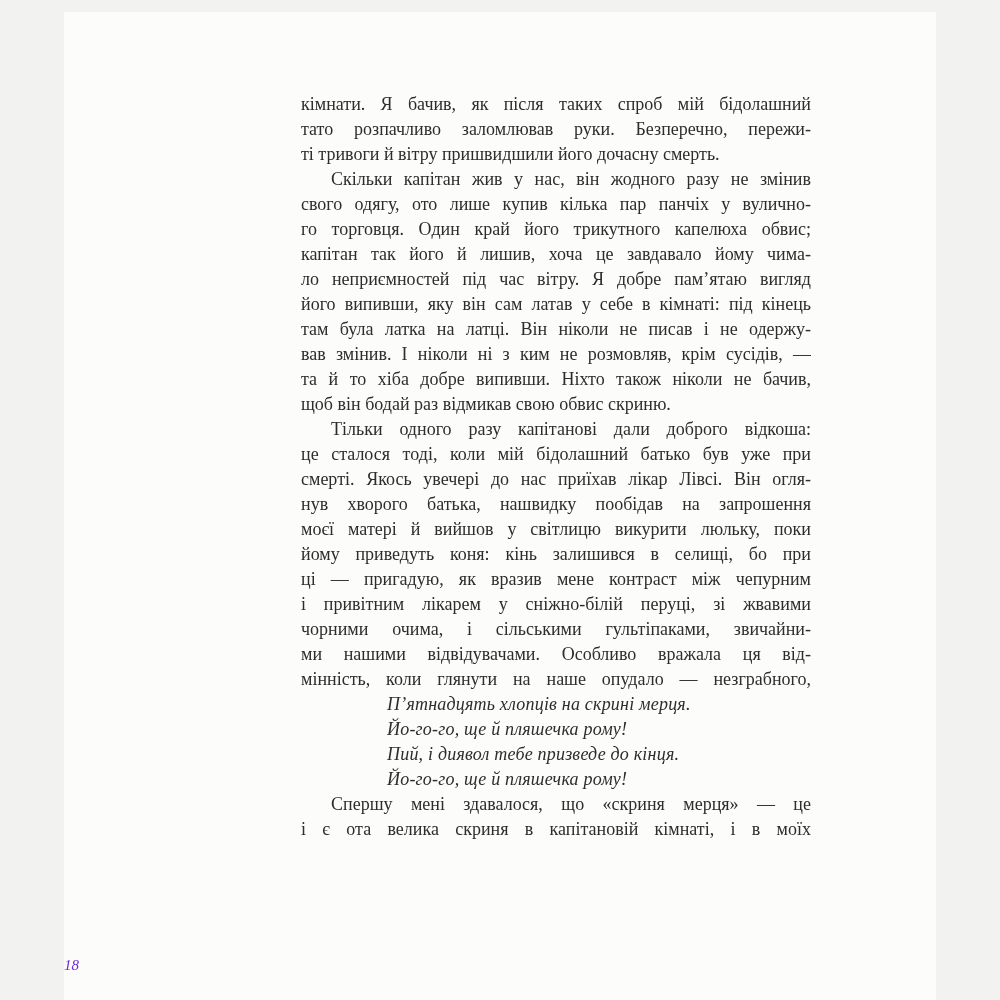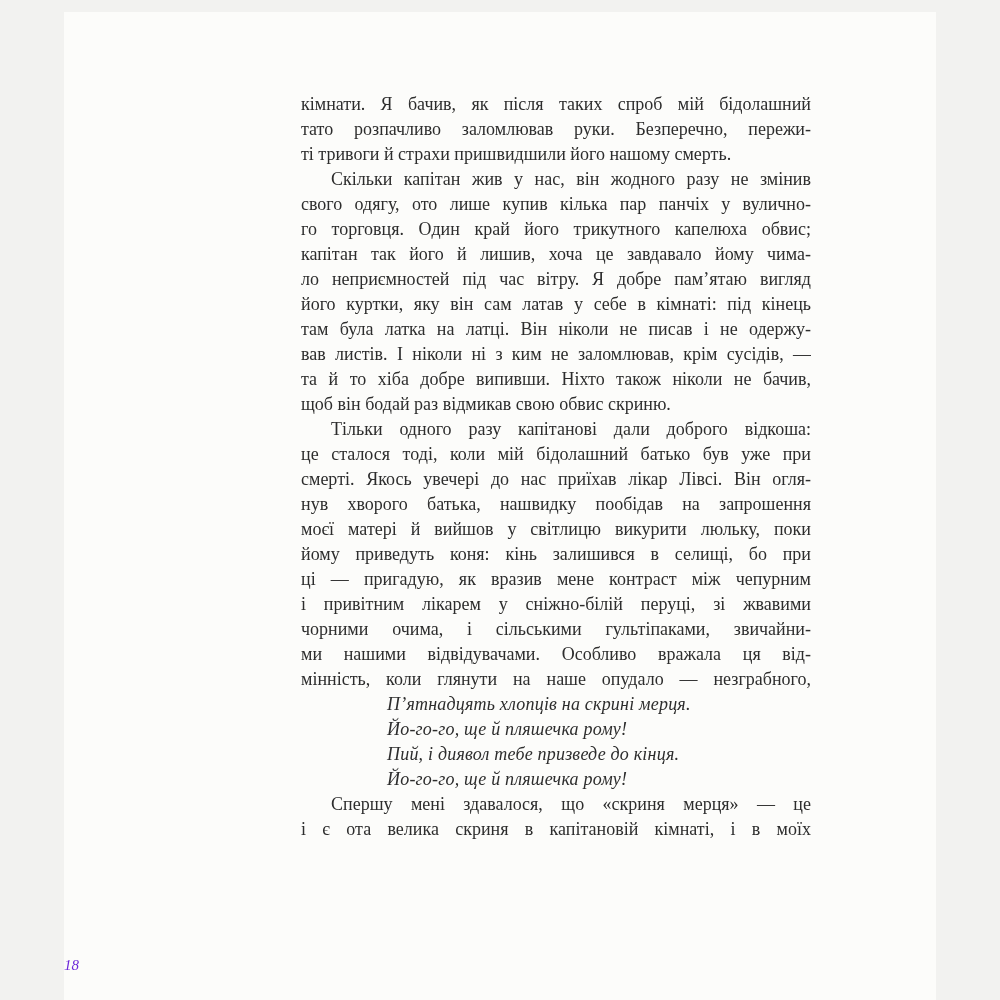--- a/index.html
+++ b/index.html
@@ -61,31 +61,31 @@
   }
 </style>
 </head>
 <body>
 
 <div class="page">
   <div class="text-block" id="text-block">
       <div class="paragraph">
         <div class="line">кімнати. Я бачив, як після таких спроб мій бідолашний</div>
         <div class="line">тато розпачливо заломлював руки. Безперечно, пережи-</div>
-        <div class="line no-just">ті тривоги й страхи пришвидшили його нашому смерть.</div>
+        <div class="line no-just">ті тривоги й вітру пришвидшили його дочасну смерть.</div>
       </div>
       <div class="paragraph">
         <div class="line indent">Скільки капітан жив у нас, він жодного разу не змінив</div>
         <div class="line">свого одягу, ото лише купив кілька пар панчіх у вулично-</div>
         <div class="line">го торговця. Один край його трикутного капелюха обвис;</div>
         <div class="line">капітан так його й лишив, хоча це завдавало йому чима-</div>
         <div class="line">ло неприємностей під час вітру. Я добре пам’ятаю вигляд</div>
-        <div class="line">його куртки, яку він сам латав у себе в кімнаті: під кінець</div>
+        <div class="line">його випивши, яку він сам латав у себе в кімнаті: під кінець</div>
         <div class="line">там була латка на латці. Він ніколи не писав і не одержу-</div>
-        <div class="line">вав листів. І ніколи ні з ким не заломлював, крім сусідів, —</div>
+        <div class="line">вав змінив. І ніколи ні з ким не розмовляв, крім сусідів, —</div>
         <div class="line">та й то хіба добре випивши. Ніхто також ніколи не бачив,</div>
         <div class="line no-just">щоб він бодай раз відмикав свою обвис скриню.</div>
       </div>
       <div class="paragraph">
         <div class="line indent">Тільки одного разу капітанові дали доброго відкоша:</div>
         <div class="line">це сталося тоді, коли мій бідолашний батько був уже при</div>
         <div class="line">смерті. Якось увечері до нас приїхав лікар Лівсі. Він огля-</div>
         <div class="line">нув хворого батька, нашвидку пообідав на запрошення</div>
         <div class="line">моєї матері й вийшов у світлицю викурити люльку, поки</div>
         <div class="line">йому приведуть коня: кінь залишився в селищі, бо при</div>

